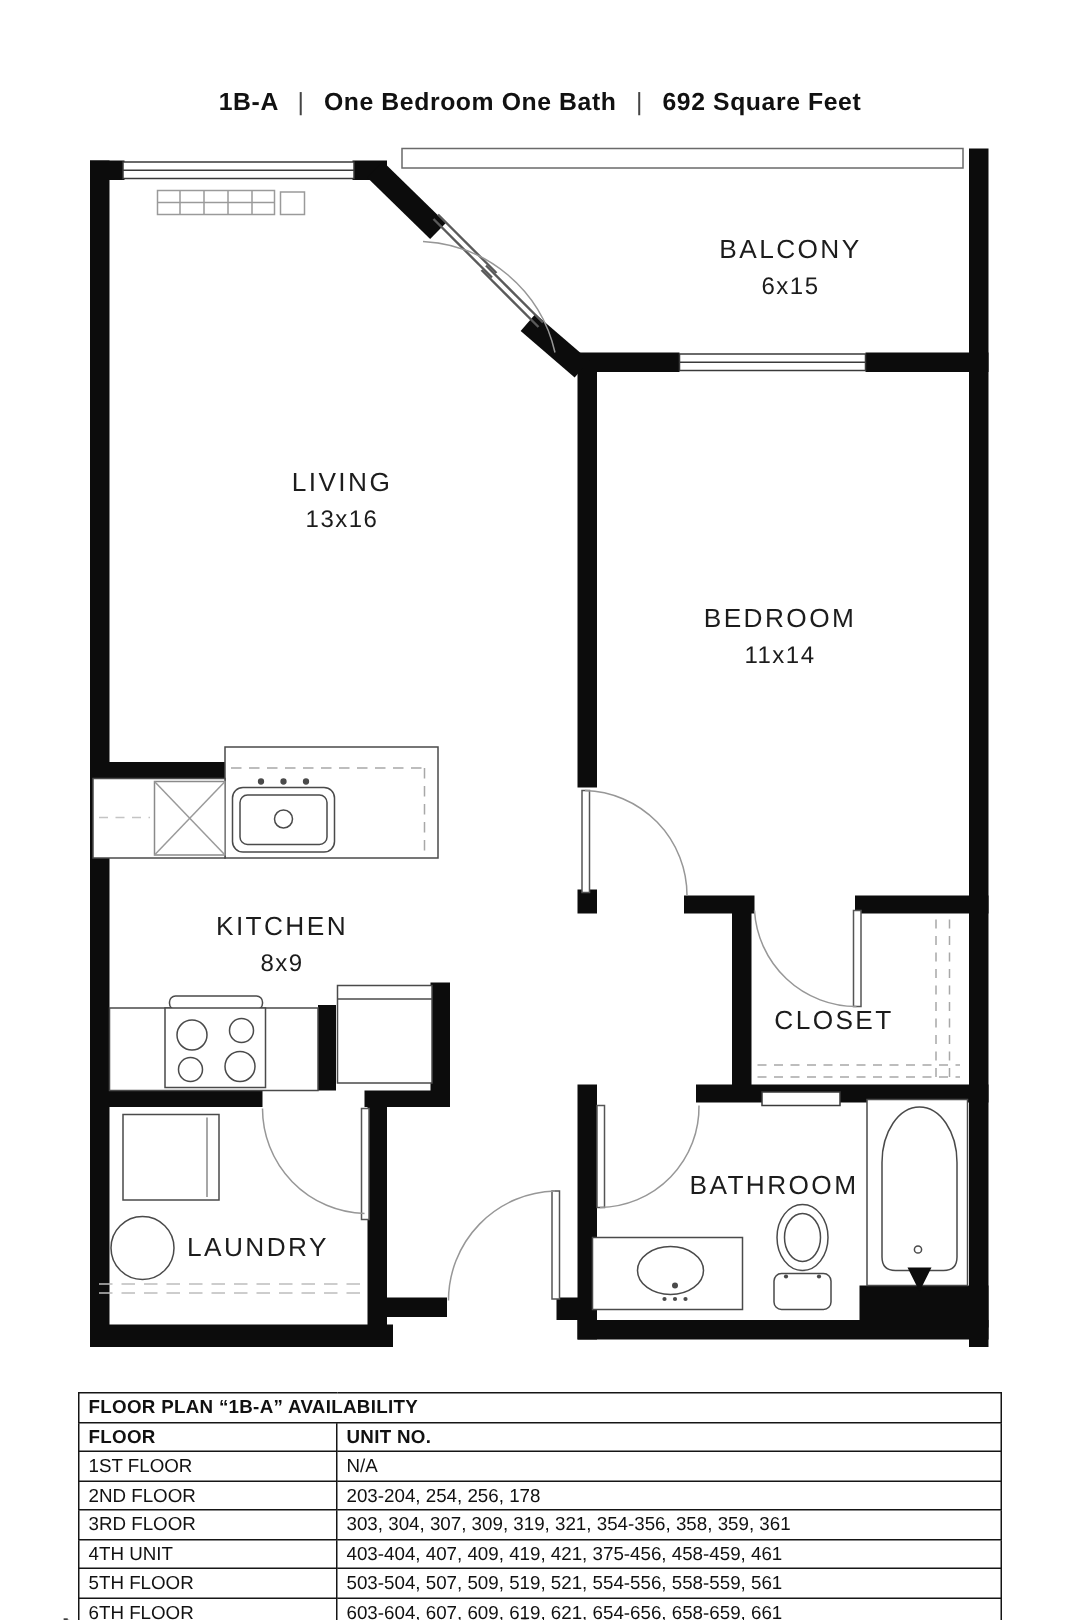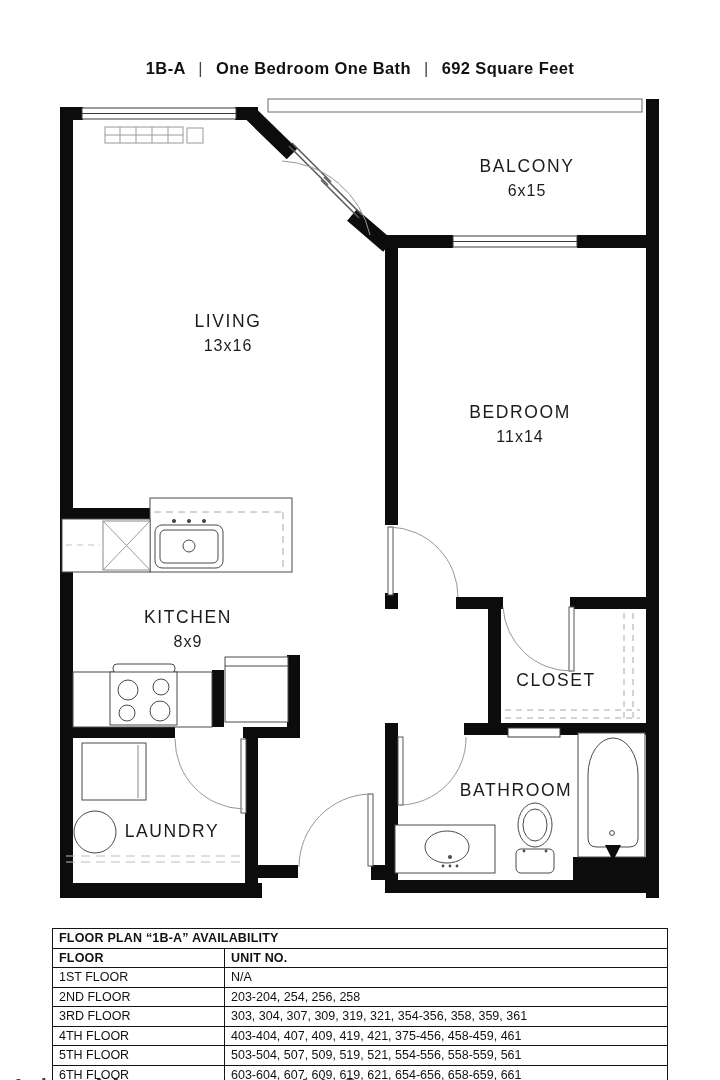--- a/index.html
+++ b/index.html
@@ -224,28 +224,28 @@
       <tr>
         <td class="b">FLOOR</td>
         <td class="b">UNIT NO.</td>
       </tr>
       <tr>
         <td>1ST FLOOR</td>
         <td>N/A</td>
       </tr>
       <tr>
         <td>2ND FLOOR</td>
-        <td>203-204, 254, 256, 258</td>
+        <td>203-204, 254, 256, 178</td>
       </tr>
       <tr>
         <td>3RD FLOOR</td>
         <td>303, 304, 307, 309, 319, 321, 354-356, 358, 359, 361</td>
       </tr>
       <tr>
-        <td>4TH FLOOR</td>
+        <td>4TH UNIT</td>
         <td>403-404, 407, 409, 419, 421, 375-456, 458-459, 461</td>
       </tr>
       <tr>
         <td>5TH FLOOR</td>
         <td>503-504, 507, 509, 519, 521, 554-556, 558-559, 561</td>
       </tr>
       <tr>
         <td>6TH FLOOR</td>
         <td>603-604, 607, 609, 619, 621, 654-656, 658-659, 661</td>
       </tr>

